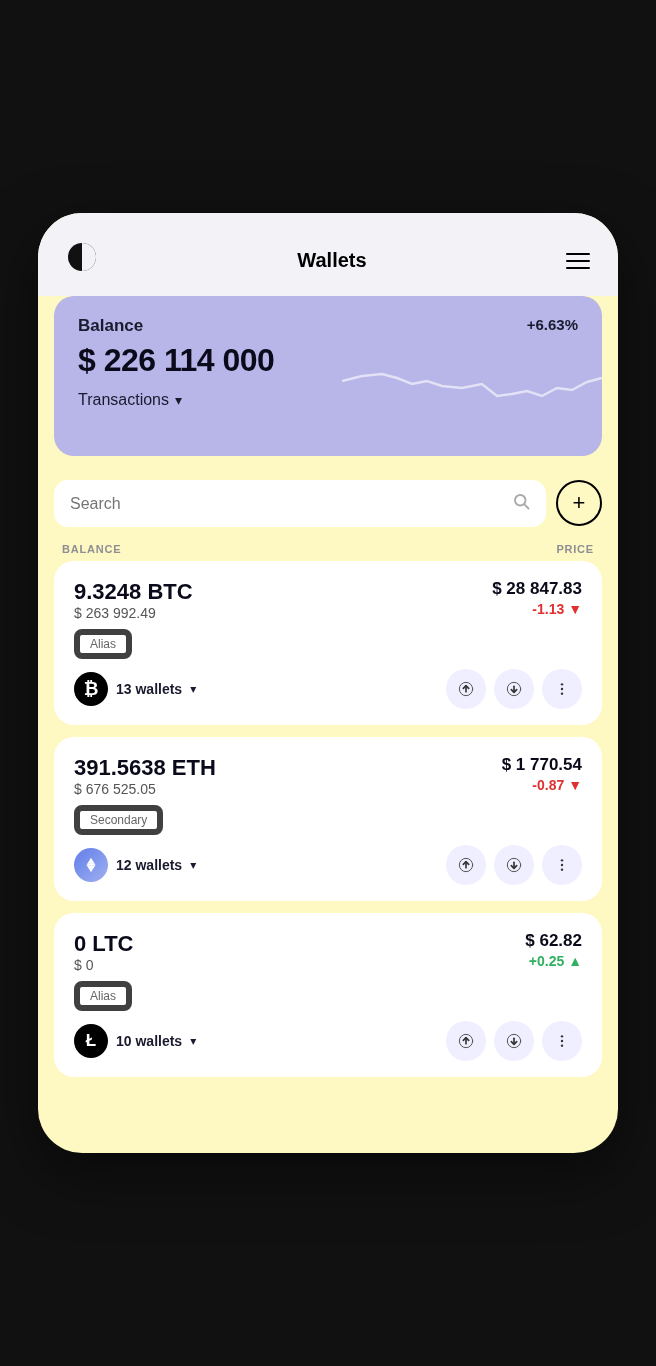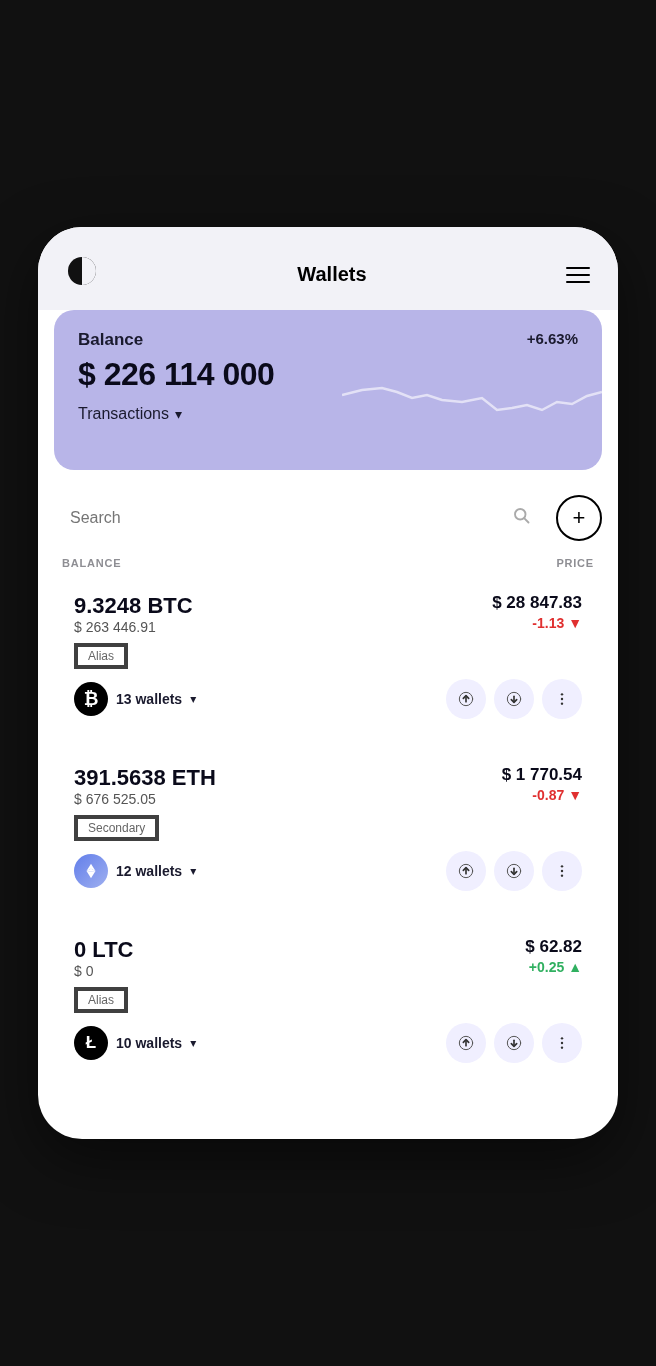--- a/index.html
+++ b/index.html
@@ -14,25 +14,25 @@
     .phone-frame {
       width: 656px;
       min-height: 1366px;
       display: flex;
       justify-content: center;
       align-items: center;
       padding: 40px 20px;
     }
     .app-container {
       width: 580px;
-      background: #ffffff;
+      background: #fef9c3;
       border-radius: 44px;
       overflow: hidden;
       box-shadow: 0 20px 60px rgba(0,0,0,0.5);
-      padding-bottom: 48px;
+      padding-bottom: 64px;
     }
 
     
     .header {
       display: flex;
       align-items: center;
       justify-content: space-between;
       padding: 28px 28px 16px;
       background: #f2f2f7;
     }
@@ -109,21 +109,21 @@
       color: #1a1a2e;
     }
     .chevron-down {
       font-size: 14px;
       color: #1a1a2e;
     }
 
     
     .search-row {
       display: flex;
-      align-items: flex-end;
+      align-items: flex-start;
       gap: 10px;
       padding: 8px 16px 8px;
     }
     .search-box {
       flex: 1;
       background: #fff;
       border-radius: 14px;
       display: flex;
       align-items: center;
       padding: 12px 16px;
@@ -204,22 +204,22 @@
     .coin-change {
       font-size: 14px;
       font-weight: 600;
       text-align: right;
       margin-top: 2px;
     }
     .coin-change.negative { color: #e03030; }
     .coin-change.positive { color: #30b060; }
     .alias-badge {
       display: inline-block;
-      border: 4px solid #404040;
-      border-radius: 0;
+      border: 6px solid #404040;
+      border-radius: 8px;
       padding: 2px 10px;
       font-size: 12px;
       color: #666;
       margin: 6px 0 10px;
     }
     .coin-bottom-row {
       display: flex;
       align-items: center;
       justify-content: space-between;
     }
@@ -334,21 +334,21 @@
       <span class="col-header">BALANCE</span>
       <span class="col-header">PRICE</span>
     </div>
 
     <div>
 
       <div class="coin-card">
         <div class="coin-top-row">
           <div>
             <div class="coin-amount">9.3248 BTC</div>
-            <div class="coin-usd">$ 263 446.91</div>
+            <div class="coin-usd">$ 263 992.49</div>
           </div>
           <div style="text-align:right;">
             <div class="coin-price">$ 28 847.83</div>
             <div class="coin-change negative"><span>-1.13</span> ▼</div>
           </div>
         </div>
         <div class="alias-badge">Alias</div>
         <div class="coin-bottom-row">
           <div class="coin-wallet-info">
             <div class="coin-logo">₿</div>

